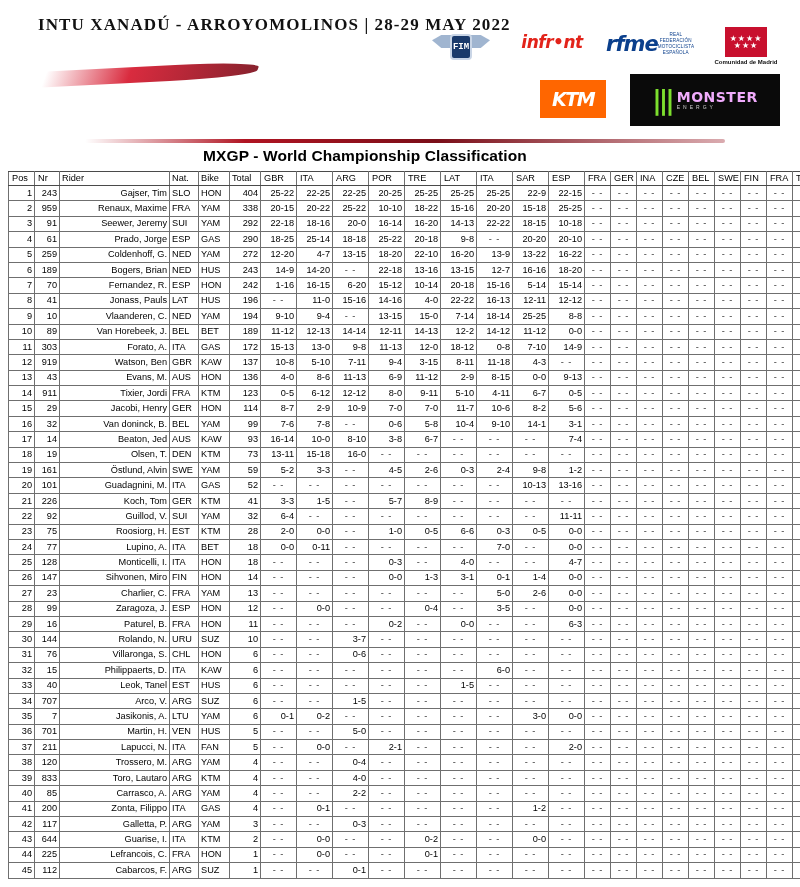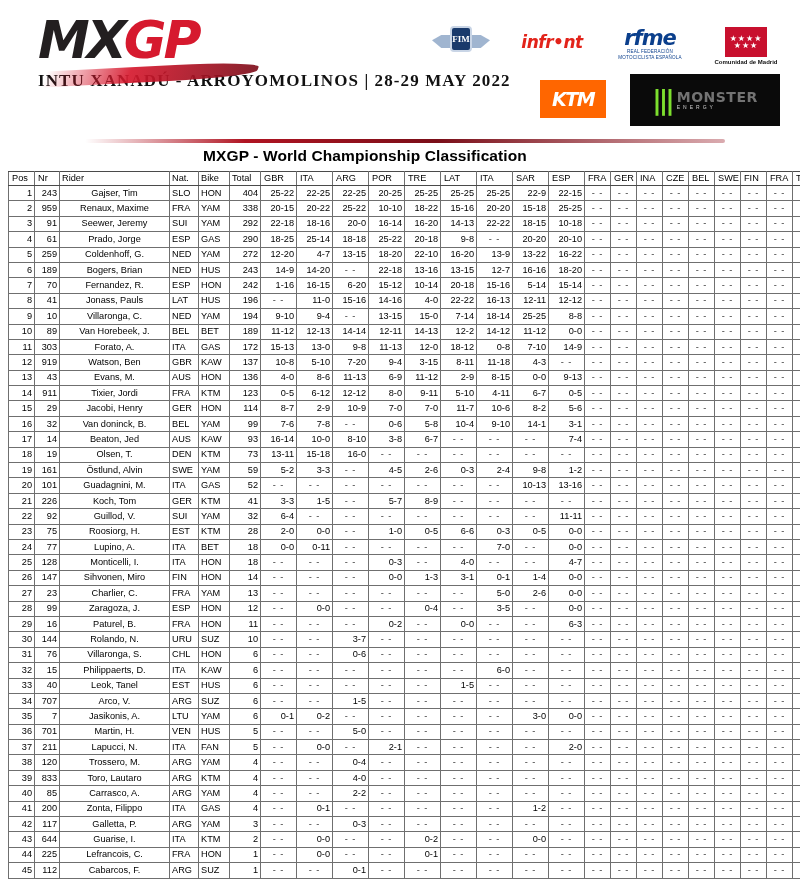--- a/index.html
+++ b/index.html
@@ -93,37 +93,37 @@
   .logo-fim {
     left: 12px; top: 8px; width: 58px; height: 42px;
   }
   .fim-wing {
     position: absolute; top: 13px; left: 0; width: 58px; height: 13px;
     background: #8fa8c8;
     clip-path: polygon(0 40%, 16% 0, 84% 0, 100% 40%, 84% 100%, 16% 100%);
     opacity: .85;
   }
   .fim-core {
-    position: absolute; left: 18px; top: 4px; width: 22px; height: 26px;
+    position: absolute; left: 18px; top: 12px; width: 22px; height: 26px;
     background: #1a3a6b; border-radius: 4px;
     border: 2px solid #c9d5e6;
     color: #fff; font-size: 9px; font-weight: 700;
     display: flex; align-items: center; justify-content: center;
-    font-family: Liberation Serif, serif;
+    font-family: Liberation Mono, monospace;
   }
   .logo-infront {
     left: 95px; top: 16px; width: 74px; height: 24px;
     color: #e2231a;
     font-size: 17px; font-weight: 700; font-style: italic;
     letter-spacing: -.5px;
     font-family: "DejaVu Sans", sans-serif;
   }
   .logo-rfme {
     left: 190px; top: 10px; width: 80px; height: 40px;
-    flex-direction: column;
+    flex-direction: row;
   }
   .rfme-main {
     color: #0b3f8c; font-size: 21px; font-weight: 800; font-style: italic;
     letter-spacing: -1px; line-height: 22px;
     font-family: "DejaVu Sans", sans-serif;
   }
   .rfme-sub {
     color: #0b3f8c; font-size: 4.6px; line-height: 6px; letter-spacing: .2px;
   }
   .logo-madrid {
@@ -155,21 +155,21 @@
     left: 90px; top: 0px; width: 150px; height: 52px;
     background: #0a0a0a;
     flex-direction: row;
     gap: 5px;
   }
   .monster-claw {
     color: #7ddf2e; font-size: 26px; font-weight: 800; letter-spacing: -3px;
     line-height: 26px; font-family: "DejaVu Sans", sans-serif;
   }
   .monster-words { display: flex; flex-direction: column; align-items: flex-start; }
-  .monster-m { color: #737373; font-size: 14px; font-weight: 800; letter-spacing: .5px; line-height: 14px;
+  .monster-m { color: #f0abfc; font-size: 14px; font-weight: 800; letter-spacing: .5px; line-height: 14px;
                font-family: "DejaVu Sans", sans-serif; }
   .monster-e { color: #cfcfcf; font-size: 5px; letter-spacing: 3px; line-height: 7px; }
 
   .red-rule {
     position: absolute;
     left: 85px; top: 139px; width: 640px; height: 4px;
     background: linear-gradient(90deg, rgba(190,20,35,0) 0%, #b01422 25%, #7a0e18 55%, rgba(150,15,28,.35) 100%);
     border-radius: 2px;
   }
 
@@ -210,21 +210,21 @@
     border-top: 1px solid #4a4a4a;
     border-bottom: 1px solid #4a4a4a;
     text-align: left;
     font-weight: 400;
     height: 14px;
     vertical-align: middle;
   }
   thead th.h-total { font-weight: 700; text-align: left; }
   
   td.c-pos, td.c-nr, td.c-total { text-align: right; }
-  td.c-rider { text-align: center; padding-left: 3px; }
+  td.c-rider { text-align: right; padding-left: 3px; }
   td.c-nat, td.c-bike { text-align: left; padding-left: 3px; }
   td.c-total { font-weight: 700; padding-right: 2px; }
   td.c-round { text-align: right; padding-right: 3px; }
   td.c-round.empty { text-align: center; color: #333; letter-spacing: 1px; }
   thead th.h-round { text-align: left; padding-left: 3px; }
   thead th.h-pos, thead th.h-nr { text-align: left; padding-left: 3px; }
 
   
   col.w-pos   { width: 26px; }
   col.w-nr    { width: 25px; }
@@ -235,23 +235,20 @@
   col.w-rd    { width: 36px; }
   col.w-rdn   { width: 26px; }
 </style>
 </head>
 <body>
 
 <div id="banner">
 
   <div class="logo-block">
     <div class="mxgp-swoosh"></div>
-    <div class="mxgp-wordmark">
-      <span class="mx">MX</span><span class="gp">GP</span>
-    </div>
     <div class="venue-line">INTU XANADÚ - ARROYOMOLINOS | 28-29 MAY 2022</div>
   </div>
 
   <div class="sponsors-row">
     <div class="sp logo-fim">
       <div class="fim-wing"></div>
       <div class="fim-core">FIM</div>
     </div>
     <div class="sp logo-infront">infr•nt</div>
     <div class="sp logo-rfme">
@@ -545,21 +542,21 @@
           <td class="c-round empty">- -</td>
           <td class="c-round empty">- -</td>
           <td class="c-round empty">- -</td>
           <td class="c-round empty">- -</td>
           <td class="c-round empty">- -</td>
           <td class="c-round empty">- -</td>
         </tr>
         <tr>
           <td class="c-pos">9</td>
           <td class="c-nr">10</td>
-          <td class="c-rider">Villaronga, C.</td>
+          <td class="c-rider">Vlaanderen, C.</td>
           <td class="c-nat">NED</td>
           <td class="c-bike">YAM</td>
           <td class="c-total">194</td>
           <td class="c-round">9-10</td>
           <td class="c-round">9-4</td>
           <td class="c-round empty">- -</td>
           <td class="c-round">13-15</td>
           <td class="c-round">15-0</td>
           <td class="c-round">7-14</td>
           <td class="c-round">18-14</td>
@@ -629,21 +626,21 @@
         </tr>
         <tr>
           <td class="c-pos">12</td>
           <td class="c-nr">919</td>
           <td class="c-rider">Watson, Ben</td>
           <td class="c-nat">GBR</td>
           <td class="c-bike">KAW</td>
           <td class="c-total">137</td>
           <td class="c-round">10-8</td>
           <td class="c-round">5-10</td>
-          <td class="c-round">7-20</td>
+          <td class="c-round">7-11</td>
           <td class="c-round">9-4</td>
           <td class="c-round">3-15</td>
           <td class="c-round">8-11</td>
           <td class="c-round">11-18</td>
           <td class="c-round">4-3</td>
           <td class="c-round empty">- -</td>
           <td class="c-round empty">- -</td>
           <td class="c-round empty">- -</td>
           <td class="c-round empty">- -</td>
           <td class="c-round empty">- -</td>

